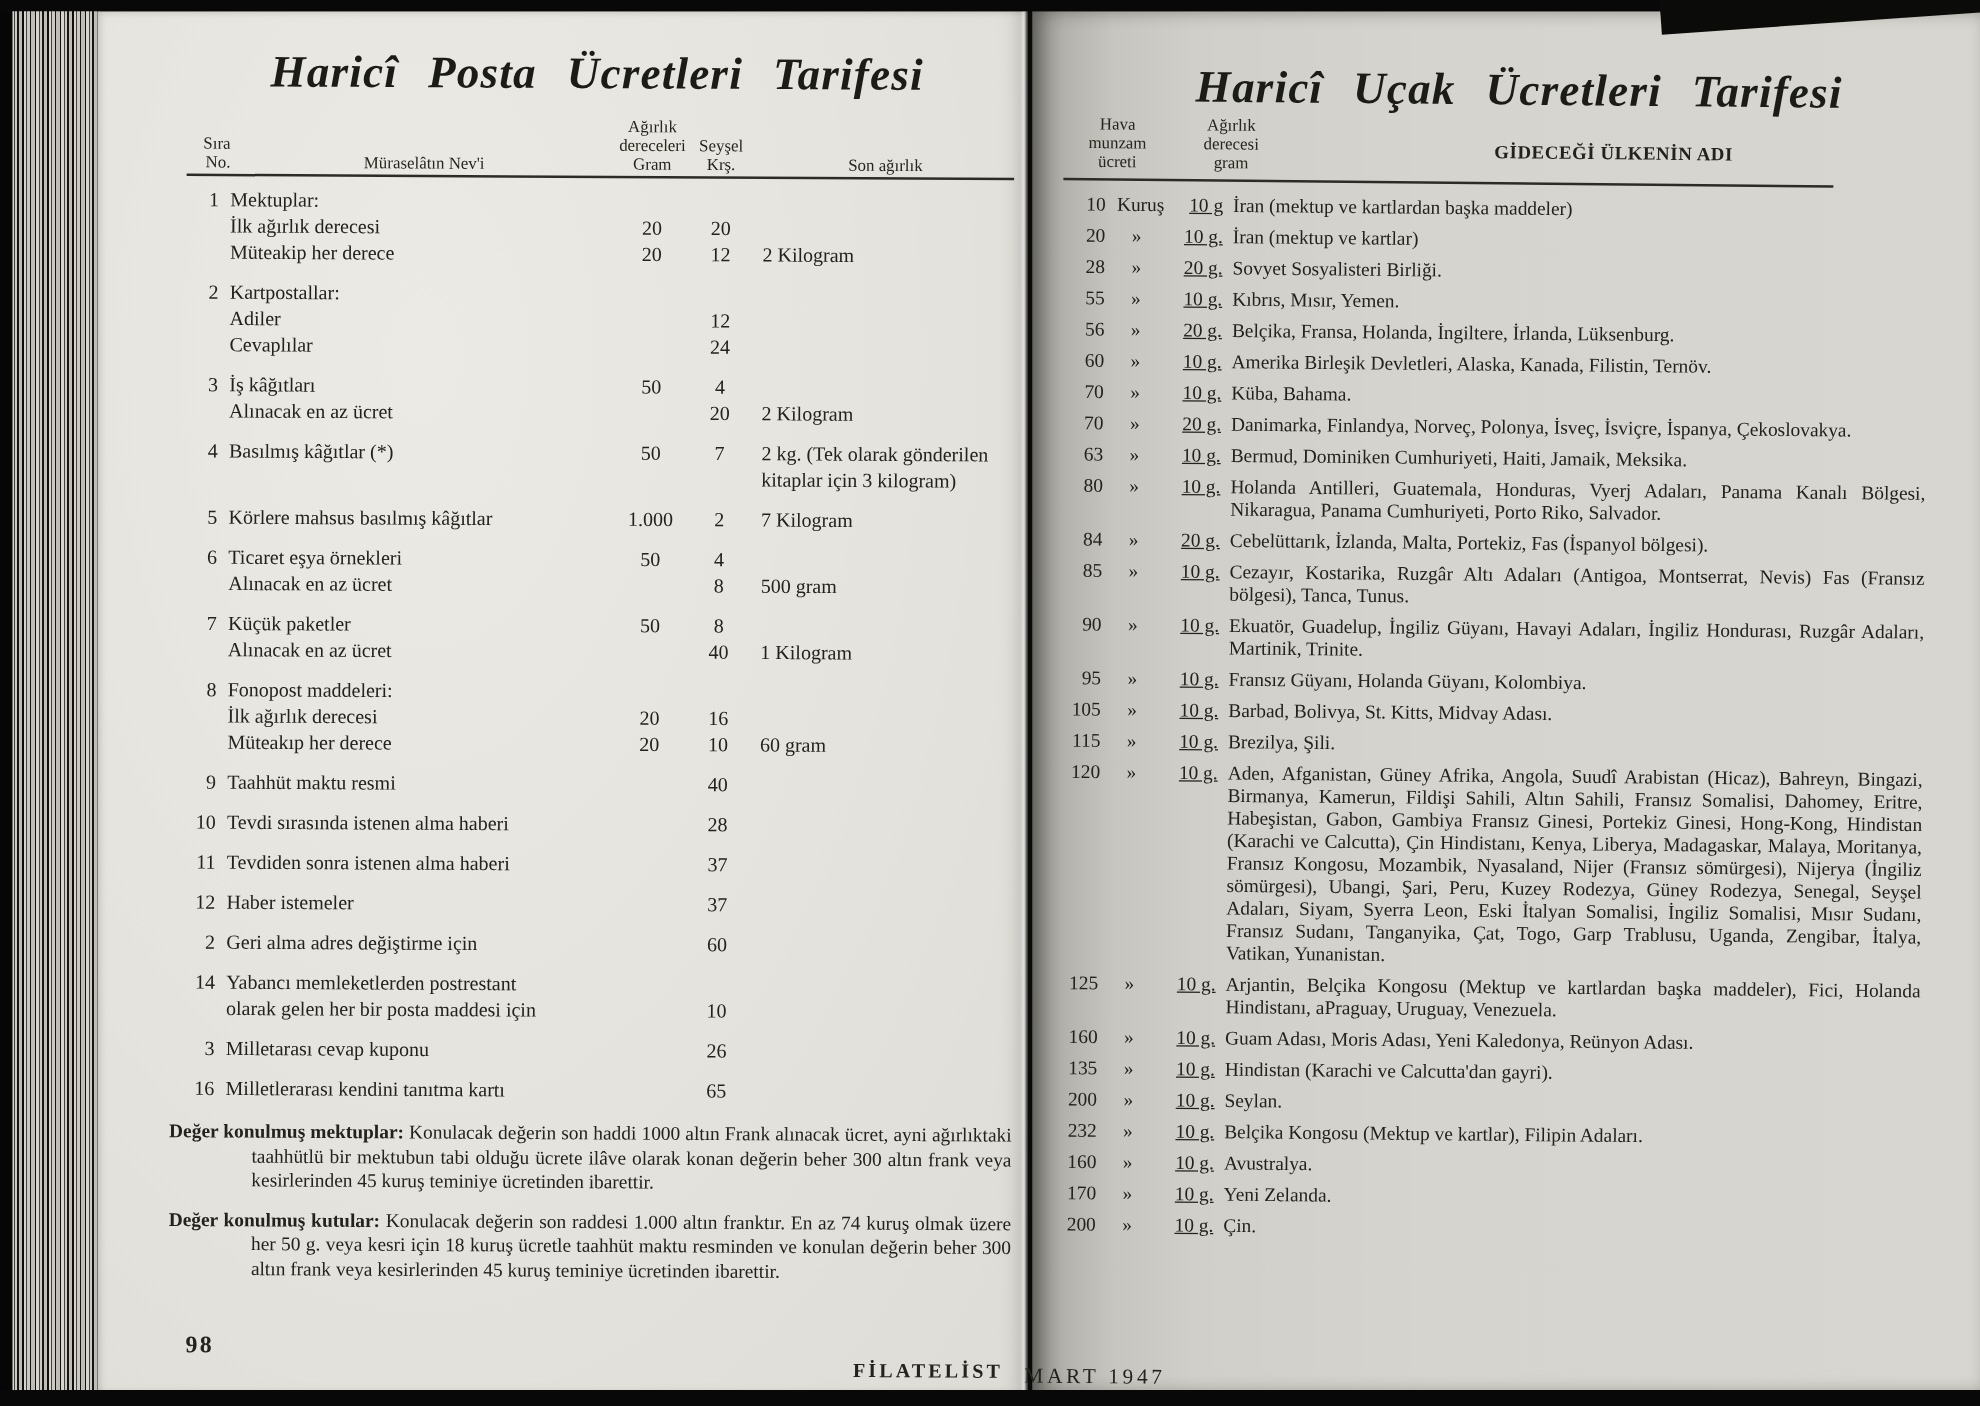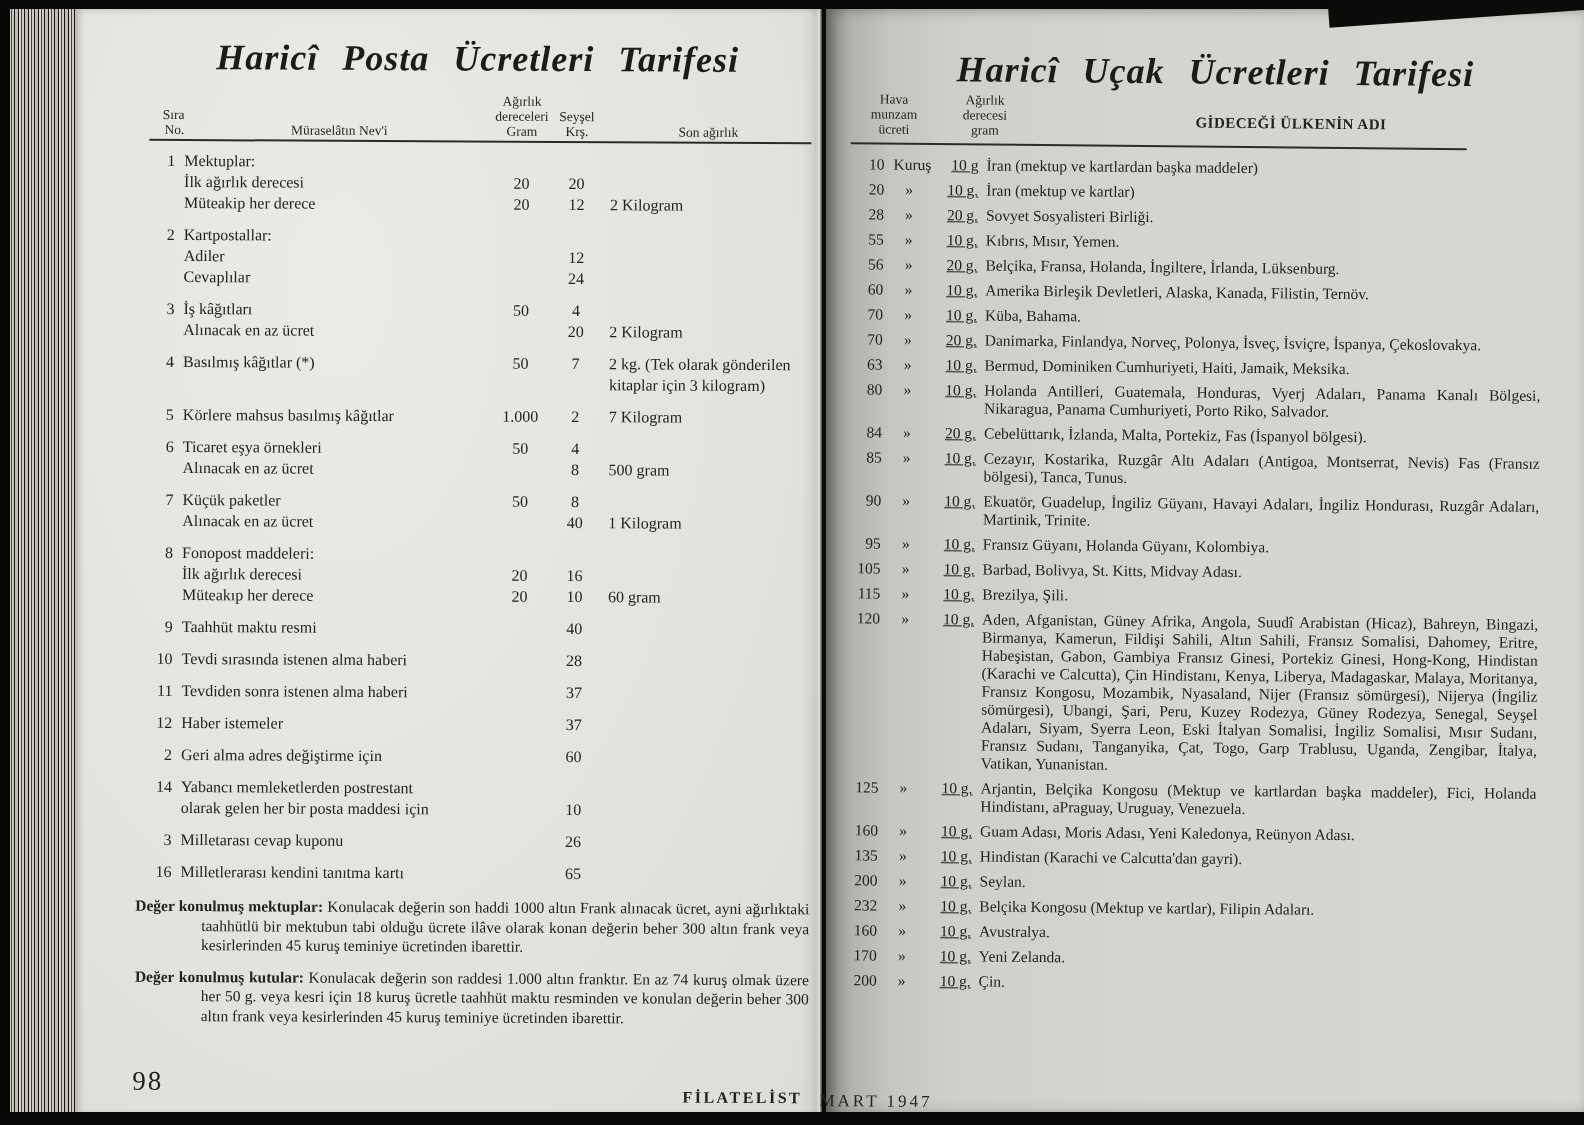--- a/index.html
+++ b/index.html
@@ -54,21 +54,21 @@
   .lp-no{text-align:right;padding-right:9px;}
   .lp-weight,.lp-fee{text-align:center;}
   .lp-limit{padding-left:6px;}
 
   
   #lp-notes{position:absolute;left:62px;top:888px;width:674px;}
   .note{margin:0 0 12px 0;font-size:15.5px;line-height:19.5px;text-align:justify;
     padding-left:66px;text-indent:-66px;}
   .note-lead{font-weight:bold;}
 
-  .pageno{position:absolute;left:60px;top:1058px;font-size:27px;font-weight:normal;letter-spacing:2px;}
+  .pageno{position:absolute;left:76px;top:1058px;font-size:19px;font-weight:bold;letter-spacing:2px;}
   #lp-footer{position:absolute;left:430px;top:1078px;width:300px;text-align:right;
     font-size:16px;font-weight:bold;letter-spacing:2.5px;}
 
   
   .rp-head{position:absolute;top:82px;left:26px;width:680px;}
   #rp-col-fee{position:absolute;left:0px;top:0;width:86px;}
   #rp-col-weight{position:absolute;left:92px;top:0;width:84px;}
   #rp-col-country{position:absolute;left:190px;top:20px;width:500px;text-align:center;
     font-weight:bold;font-size:15px;letter-spacing:.5px;white-space:nowrap;}
   #rp-rule{left:26px;top:133px;width:616px;}

